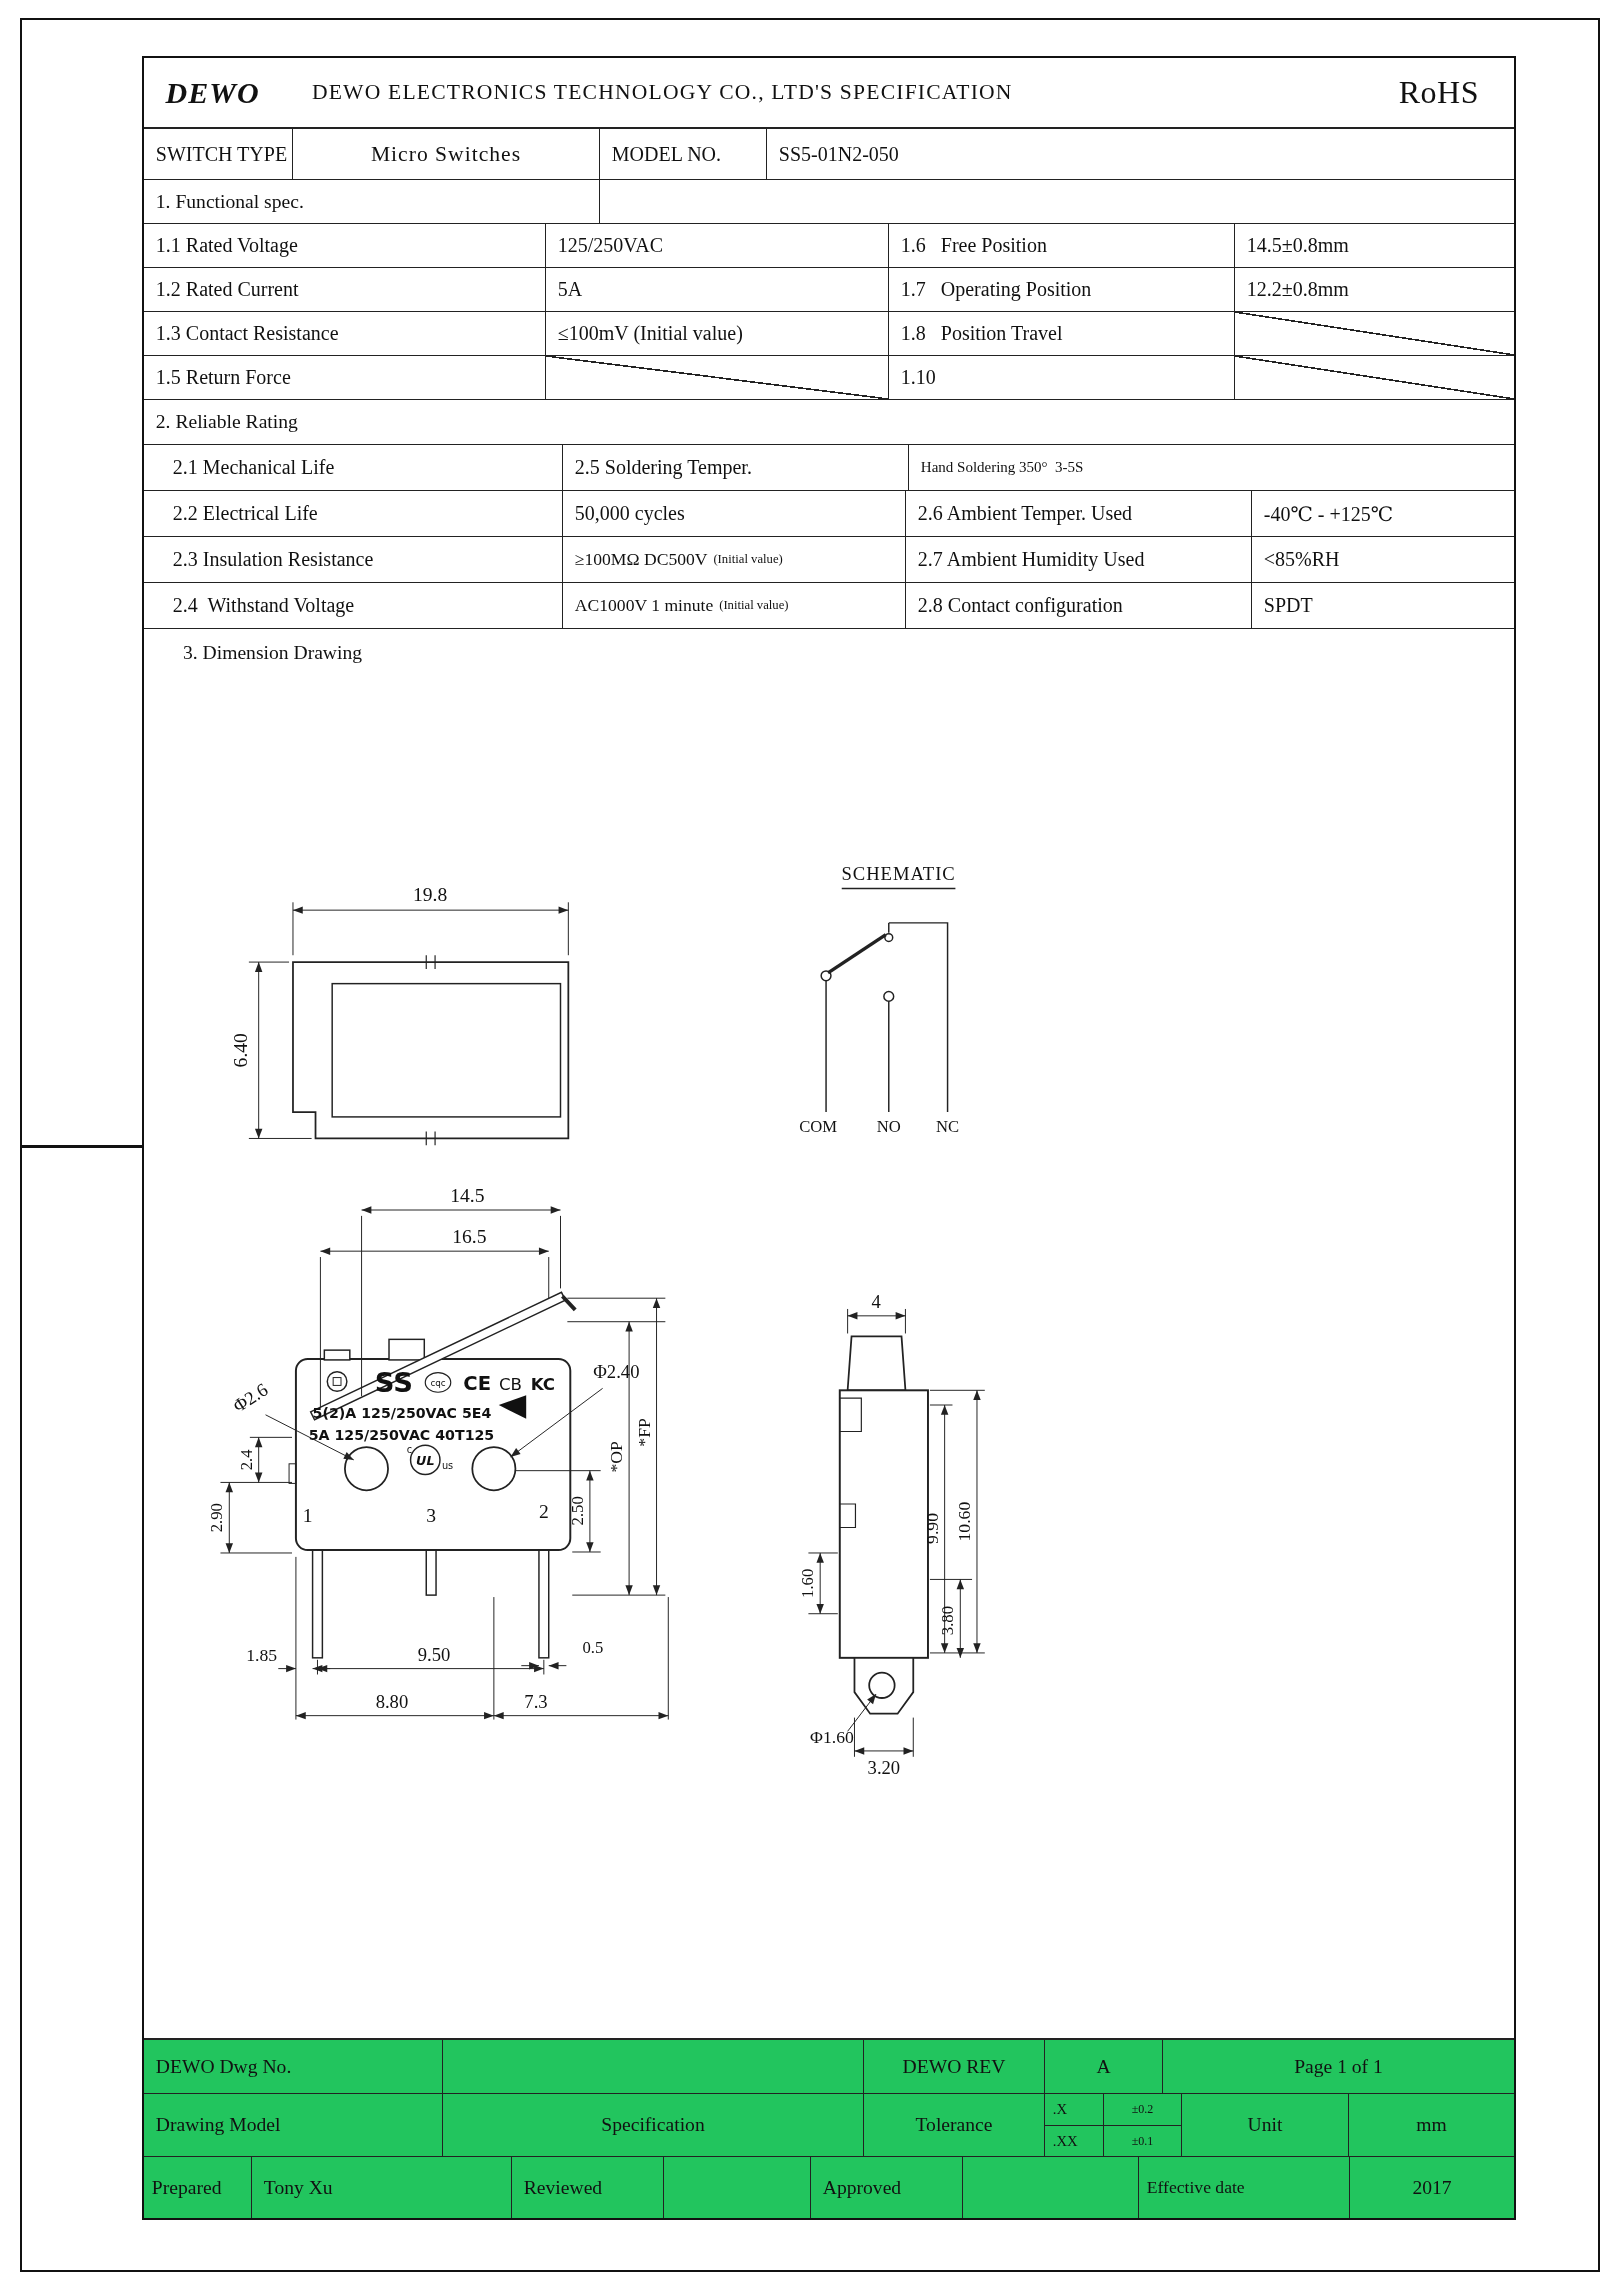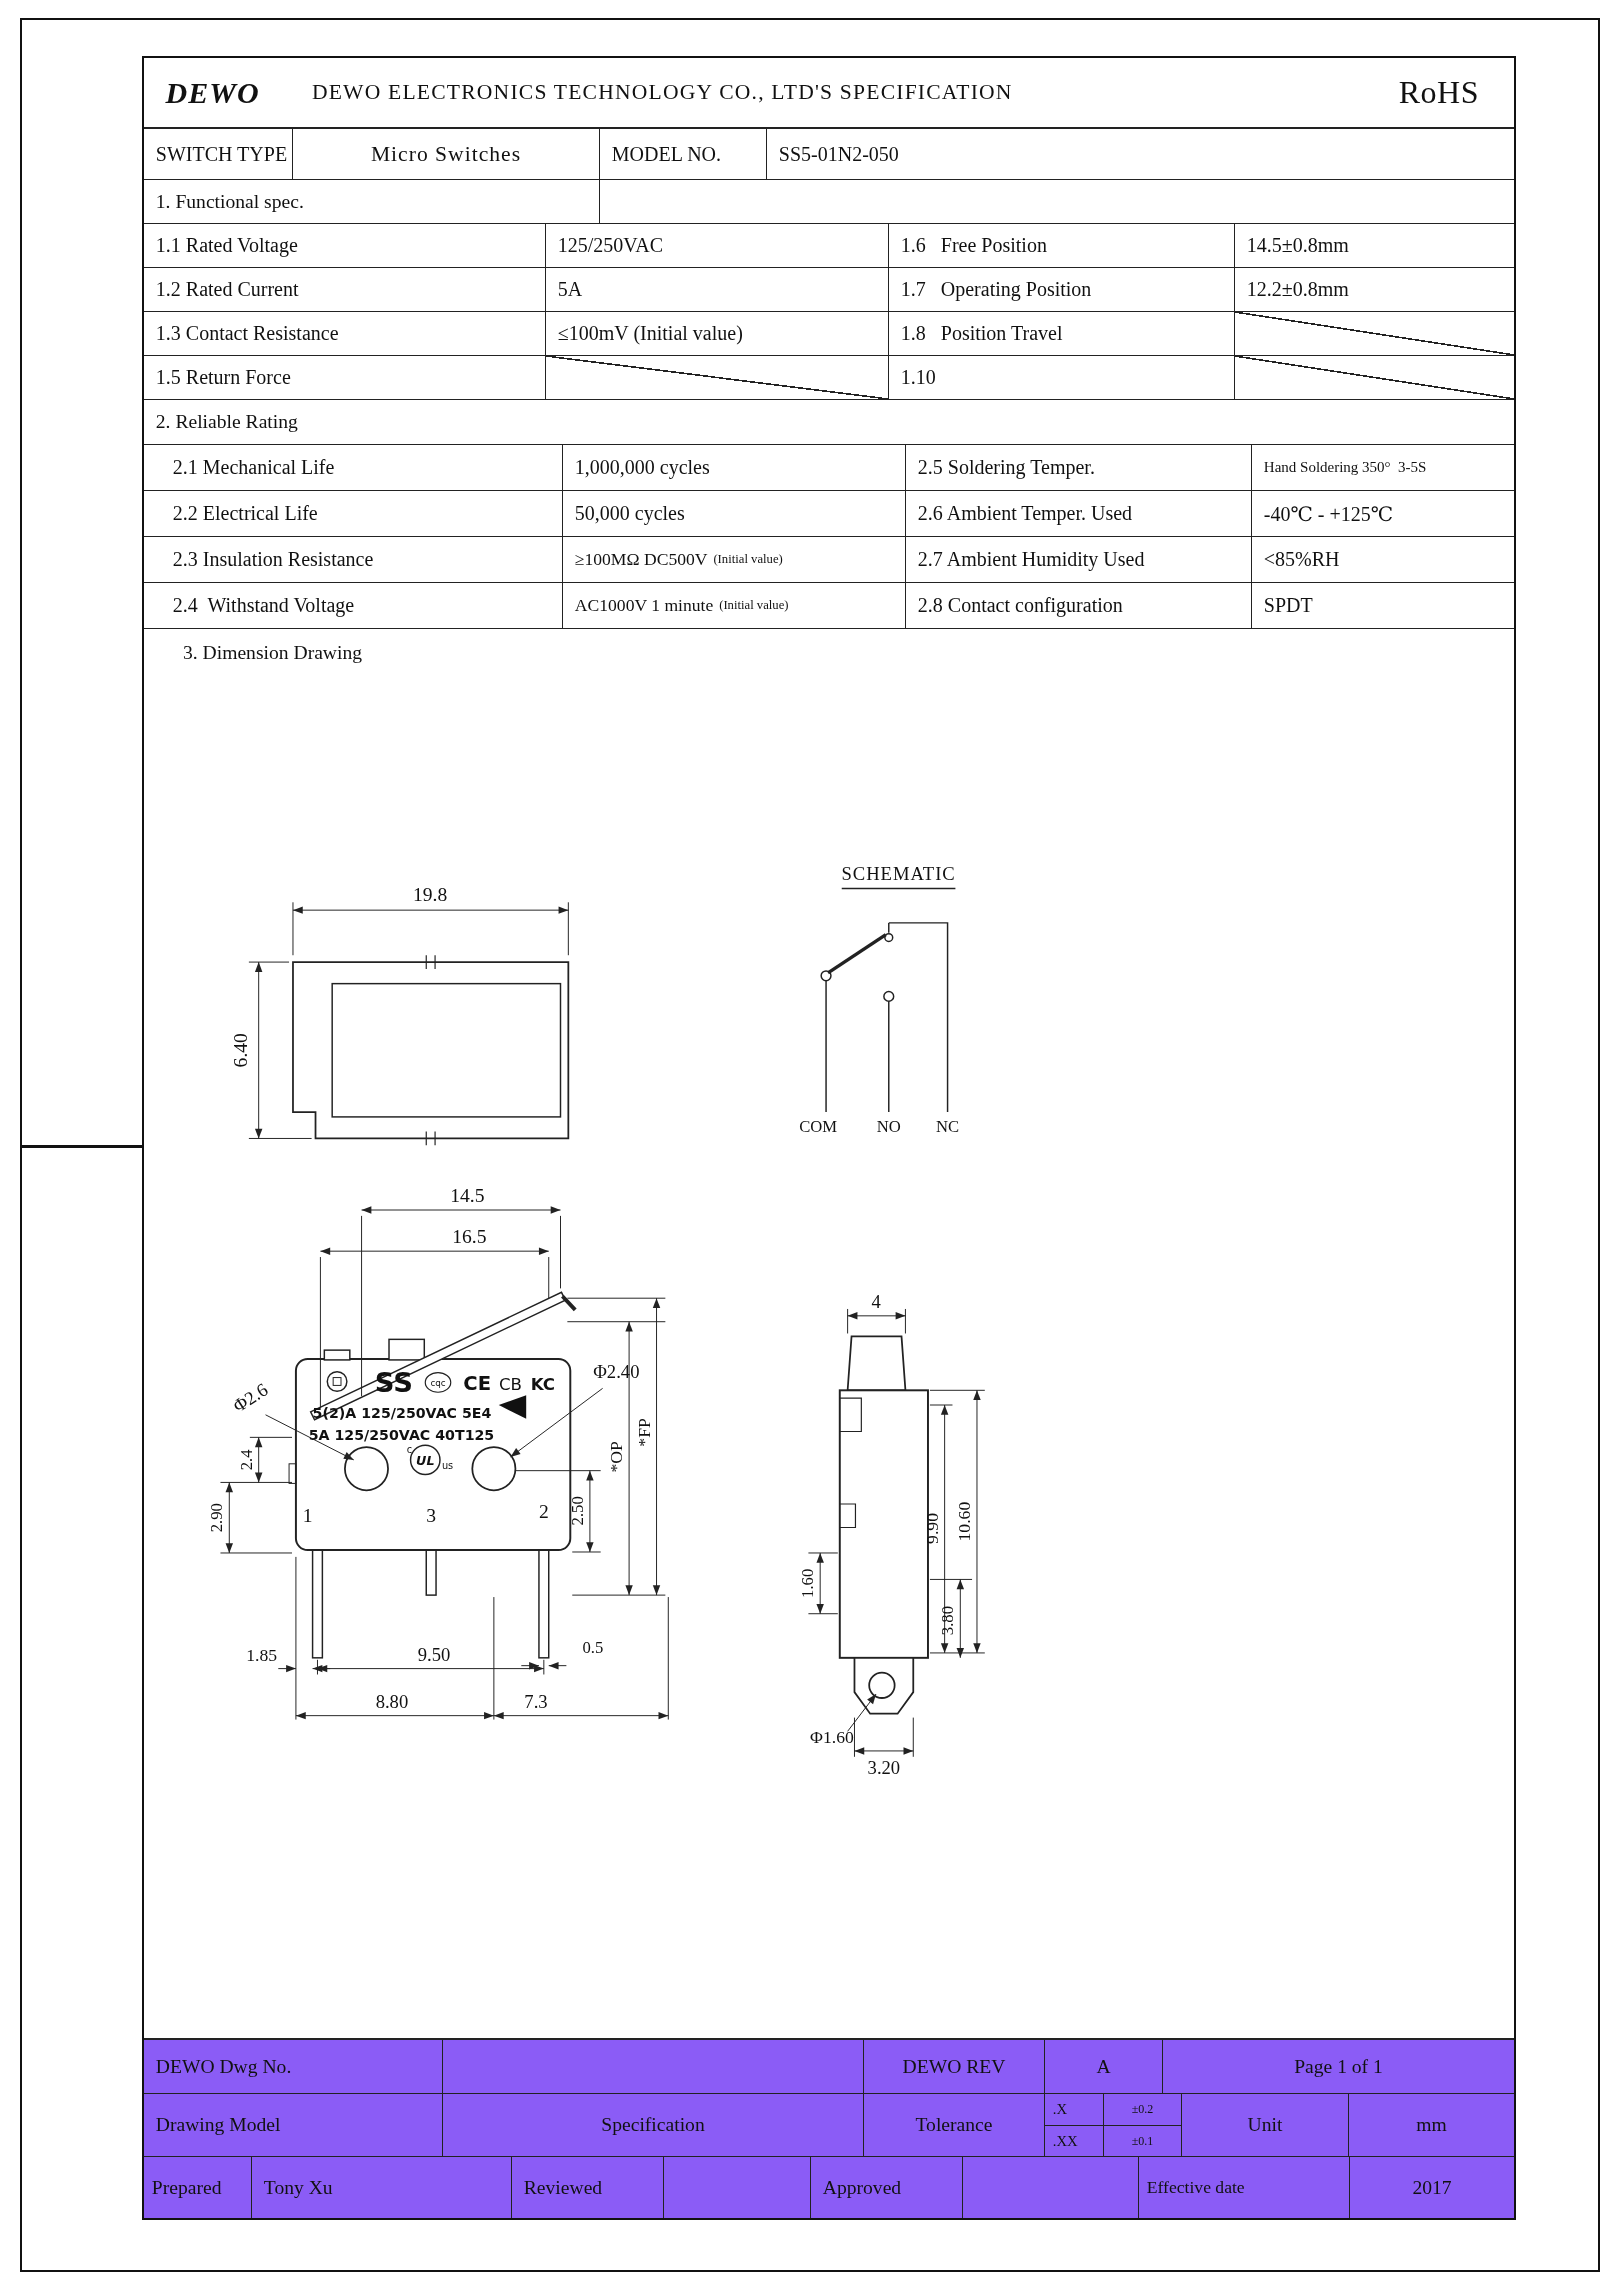--- a/index.html
+++ b/index.html
@@ -38,21 +38,21 @@
   .note{font-size:12.7px;margin-left:5.9px;}
   .small{font-size:15px;}
   .vsm{font-size:17.6px;}
   .diag{background:linear-gradient(to top right,transparent calc(50% - 0.8px),
         #222 calc(50% - 0.8px),#222 calc(50% + 0.8px),transparent calc(50% + 0.8px));}
   .drawing{position:absolute;left:0;top:664px;width:1370px;height:1318px;}
   svg .ln{stroke:#222;fill:none;}
   svg text{fill:#111;stroke:none;font-family:"Liberation Serif","DejaVu Serif",serif;}
   svg .sans{font-family:"DejaVu Sans","Liberation Sans",sans-serif;}
   .footer{position:absolute;left:0;right:0;bottom:0;height:180px;border-top:2px solid #222;
-          box-sizing:border-box;background:#8b5cf6;}
+          box-sizing:border-box;background:#22c55e;}
   .frow{display:flex;border-bottom:1.5px solid #222;box-sizing:border-box;}
   .frow:last-child{border-bottom:none;}
   .f1{height:54px;}
   .f2{height:63px;}
   .f3{height:61px;}
   .fcell{display:flex;align-items:center;border-right:1.5px solid #222;
          box-sizing:border-box;font-size:19.6px;padding-left:11.8px;white-space:pre;overflow:hidden;}
   .fcell.lastf{border-right:none;flex:1;min-width:0;}
   .ctr{justify-content:center;padding-left:0;}
   .w110{width:108px;}.w120{width:118px;}.w140{width:137px;}.w150{width:147px;}
@@ -116,21 +116,20 @@
       <div class="cell c3">1.10</div>
       <div class="cell last diag"></div>
     </div>
 
     <div class="row r-s2">
       <div class="sec s1b">2.  Reliable Rating</div>
     </div>
 
     <div class="row r-rate">
       <div class="cell c1">2.1 Mechanical Life</div>
-      <div class="cell c2">1,000,000 cycles</div>
       <div class="cell c3">2.5 Soldering Temper.</div>
       <div class="cell last small">Hand Soldering 350°  3-5S</div>
     </div>
     <div class="row r-rate">
       <div class="cell c1">2.2 Electrical Life</div>
       <div class="cell c2">50,000 cycles</div>
       <div class="cell c3">2.6 Ambient Temper. Used</div>
       <div class="cell last">-40℃ - +125℃</div>
     </div>
     <div class="row r-rate">

